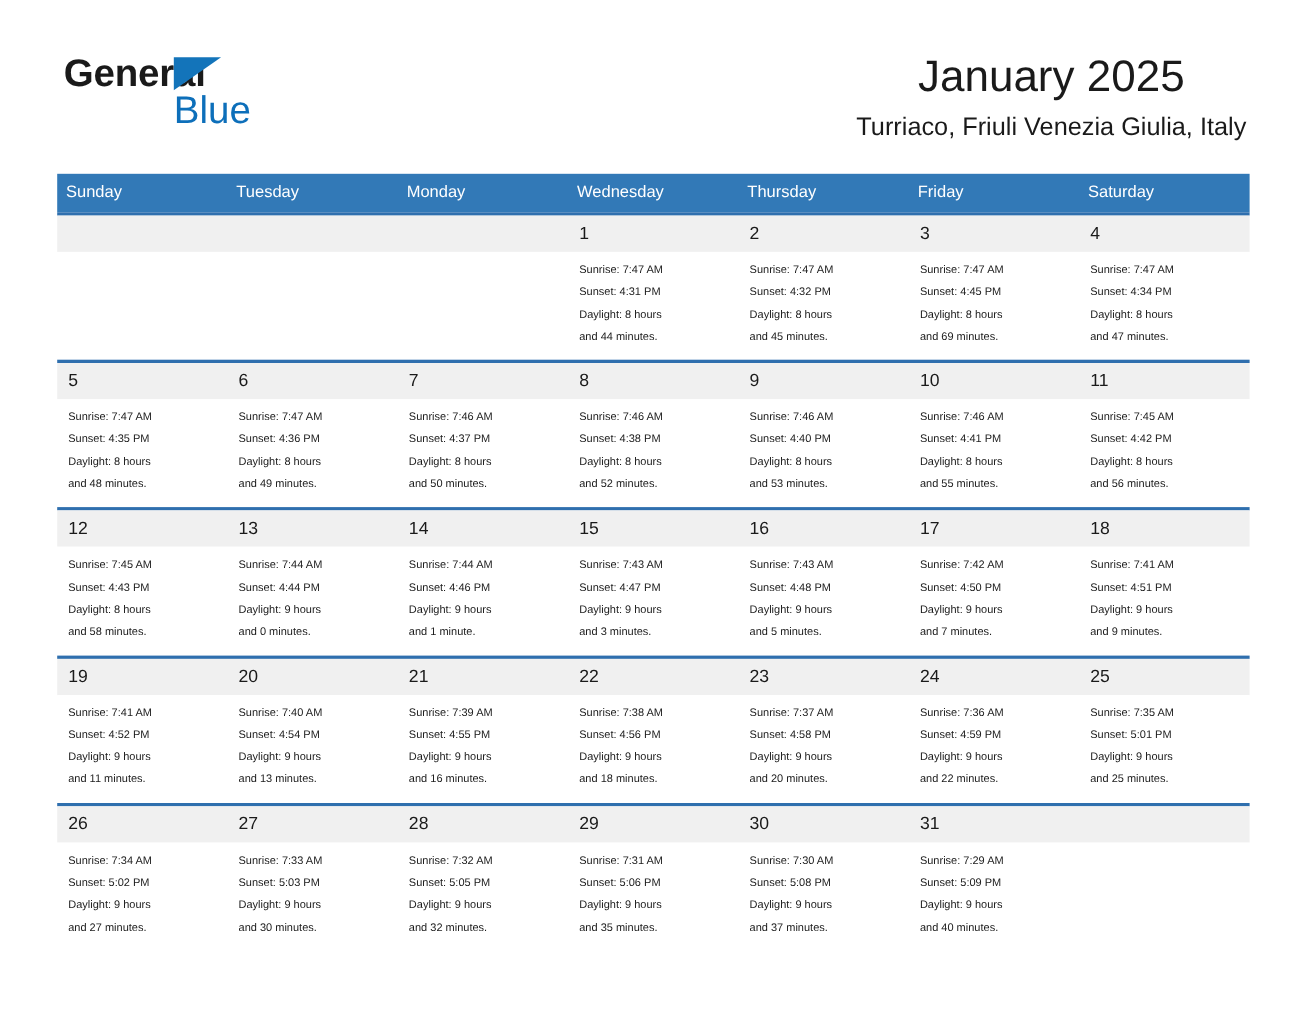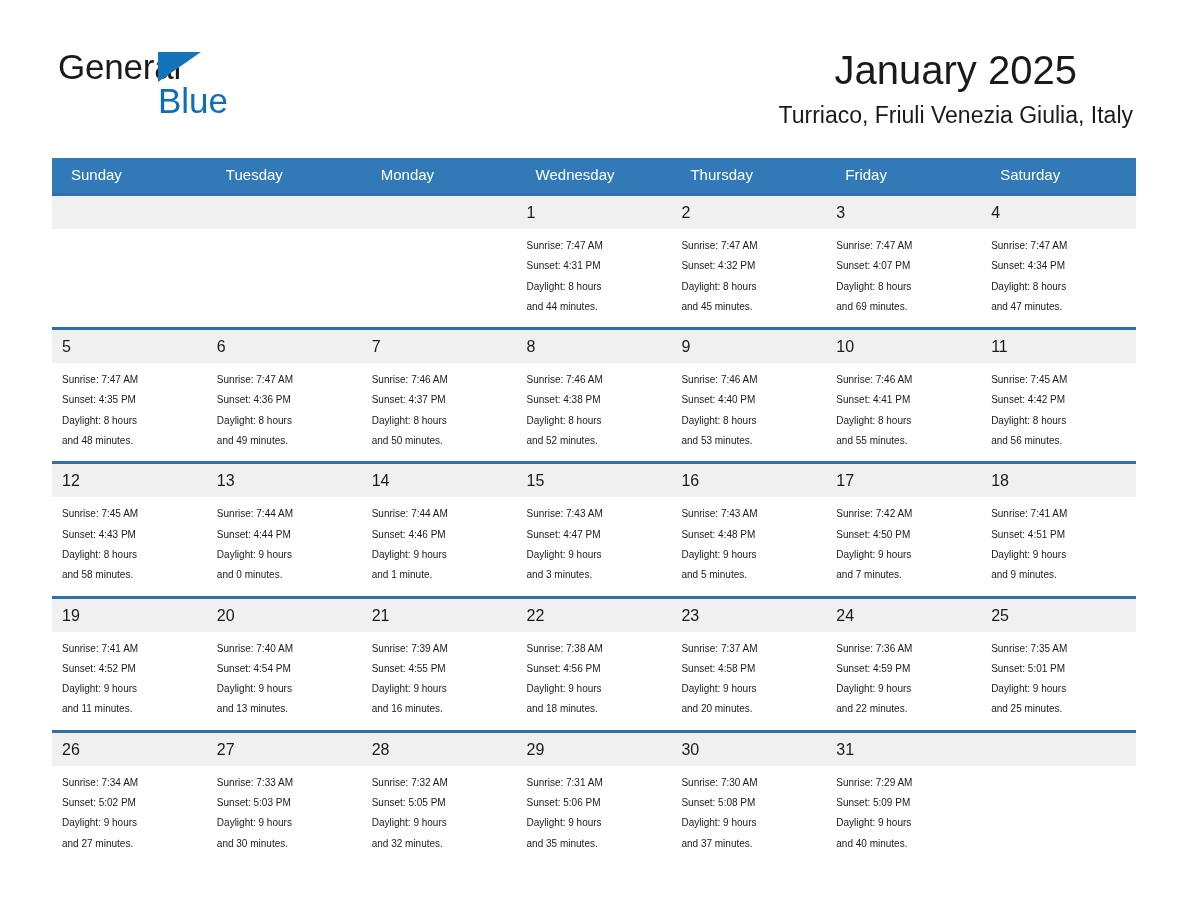--- a/index.html
+++ b/index.html
@@ -35,21 +35,21 @@
     width: 300px;
     height: 76px;
   }
   .logo-line1 {
     position: relative;
     font-size: 35px;
     line-height: 38px;
     color: #1a1a1a;
     letter-spacing: -0.2px;
     display: inline-block;
-    font-weight: 400;
+    font-weight: 700;
   }
   .logo-tri {
     position: absolute;
     left: 100px;
     top: 4px;
     width: 0;
     height: 0;
     border-left: 43px solid #1374ba;
     border-bottom: 30px solid transparent;
   }
@@ -92,21 +92,21 @@
   }
   .weekdays {
     display: grid;
     grid-template-columns: repeat(7, 1fr);
     background: #3279b7;
   }
   .weekday {
     color: #ffffff;
     font-size: 15px;
     line-height: 18px;
-    padding: 8px 0 9px 19px;
+    padding: 8px 0 9px 8px;
     box-sizing: border-box;
     font-weight: 400;
   }
 
   .week {
     border-top: 3px solid #2f6fae;
   }
   .week:first-of-type {
     border-top: none;
   }
@@ -194,21 +194,21 @@
           <div>and 44 minutes.</div>
         </div>
         <div class="daybody">
           <div>Sunrise: 7:47 AM</div>
           <div>Sunset: 4:32 PM</div>
           <div>Daylight: 8 hours</div>
           <div>and 45 minutes.</div>
         </div>
         <div class="daybody">
           <div>Sunrise: 7:47 AM</div>
-          <div>Sunset: 4:07 PM</div>
+          <div>Sunset: 4:45 PM</div>
           <div>Daylight: 8 hours</div>
           <div>and 69 minutes.</div>
         </div>
         <div class="daybody">
           <div>Sunrise: 7:47 AM</div>
           <div>Sunset: 4:34 PM</div>
           <div>Daylight: 8 hours</div>
           <div>and 47 minutes.</div>
         </div>
       </div>

